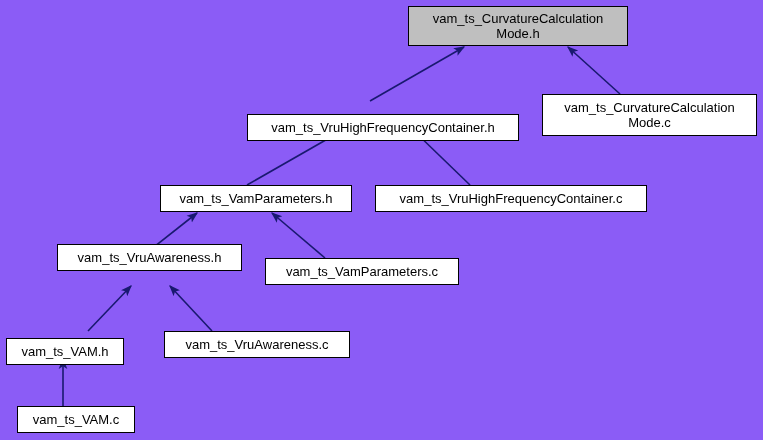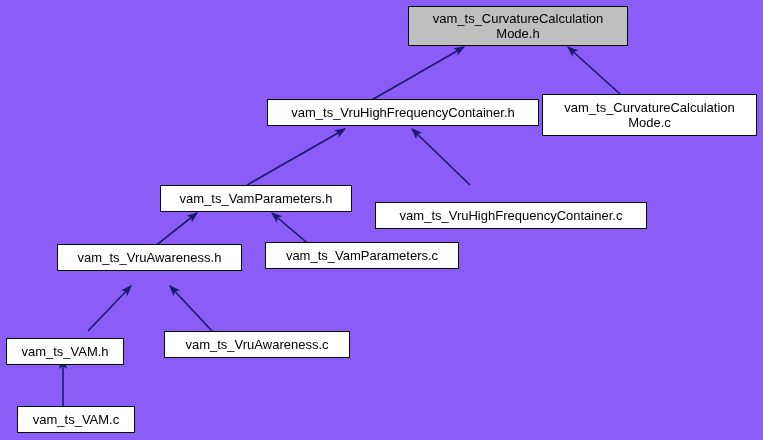--- a/index.html
+++ b/index.html
@@ -70,25 +70,25 @@
         <line x1="325" y1="258" x2="272" y2="213" stroke="#191970" stroke-width="1.6" marker-end="url(#arrowhead)"></line>
         <line x1="88" y1="331" x2="131" y2="286" stroke="#191970" stroke-width="1.6" marker-end="url(#arrowhead)"></line>
         <line x1="212" y1="331" x2="170" y2="286" stroke="#191970" stroke-width="1.6" marker-end="url(#arrowhead)"></line>
         <line x1="63" y1="406" x2="63" y2="359" stroke="#191970" stroke-width="1.6" marker-end="url(#arrowhead)"></line>
       </g>
   </svg>
 
   <div id="nodes">
       <div class="node highlight" style="left: 408px; top: 6px; width: 220px; height: 40px;"><span class="node-label">vam_ts_CurvatureCalculation
 Mode.h</span></div>
-      <div class="node" style="left: 247px; top: 99px; width: 272px; height: 27px; margin-left: 20px;"><span class="node-label">vam_ts_VruHighFrequencyContainer.h</span></div>
+      <div class="node" style="left: 247px; top: 114px; width: 272px; height: 27px;"><span class="node-label">vam_ts_VruHighFrequencyContainer.h</span></div>
       <div class="node" style="left: 542px; top: 94px; width: 215px; height: 42px;"><span class="node-label">vam_ts_CurvatureCalculation
 Mode.c</span></div>
       <div class="node" style="left: 160px; top: 185px; width: 192px; height: 27px; justify-content: center;"><span class="node-label">vam_ts_VamParameters.h</span></div>
-      <div class="node" style="left: 375px; top: 202px; width: 272px; height: 27px;"><span class="node-label">vam_ts_VruHighFrequencyContainer.c</span></div>
+      <div class="node" style="left: 375px; top: 185px; width: 272px; height: 27px;"><span class="node-label">vam_ts_VruHighFrequencyContainer.c</span></div>
       <div class="node" style="left: 57px; top: 244px; width: 185px; height: 27px;"><span class="node-label">vam_ts_VruAwareness.h</span></div>
-      <div class="node" style="left: 265px; top: 242px; width: 194px; height: 27px;"><span class="node-label">vam_ts_VamParameters.c</span></div>
+      <div class="node" style="left: 265px; top: 258px; width: 194px; height: 27px;"><span class="node-label">vam_ts_VamParameters.c</span></div>
       <div class="node" style="left: 6px; top: 338px; width: 118px; height: 27px;"><span class="node-label">vam_ts_VAM.h</span></div>
       <div class="node" style="left: 164px; top: 331px; width: 186px; height: 27px;"><span class="node-label">vam_ts_VruAwareness.c</span></div>
       <div class="node" style="left: 17px; top: 406px; width: 118px; height: 27px;"><span class="node-label">vam_ts_VAM.c</span></div>
     </div>
 
 </div>
 
 </body></html>

